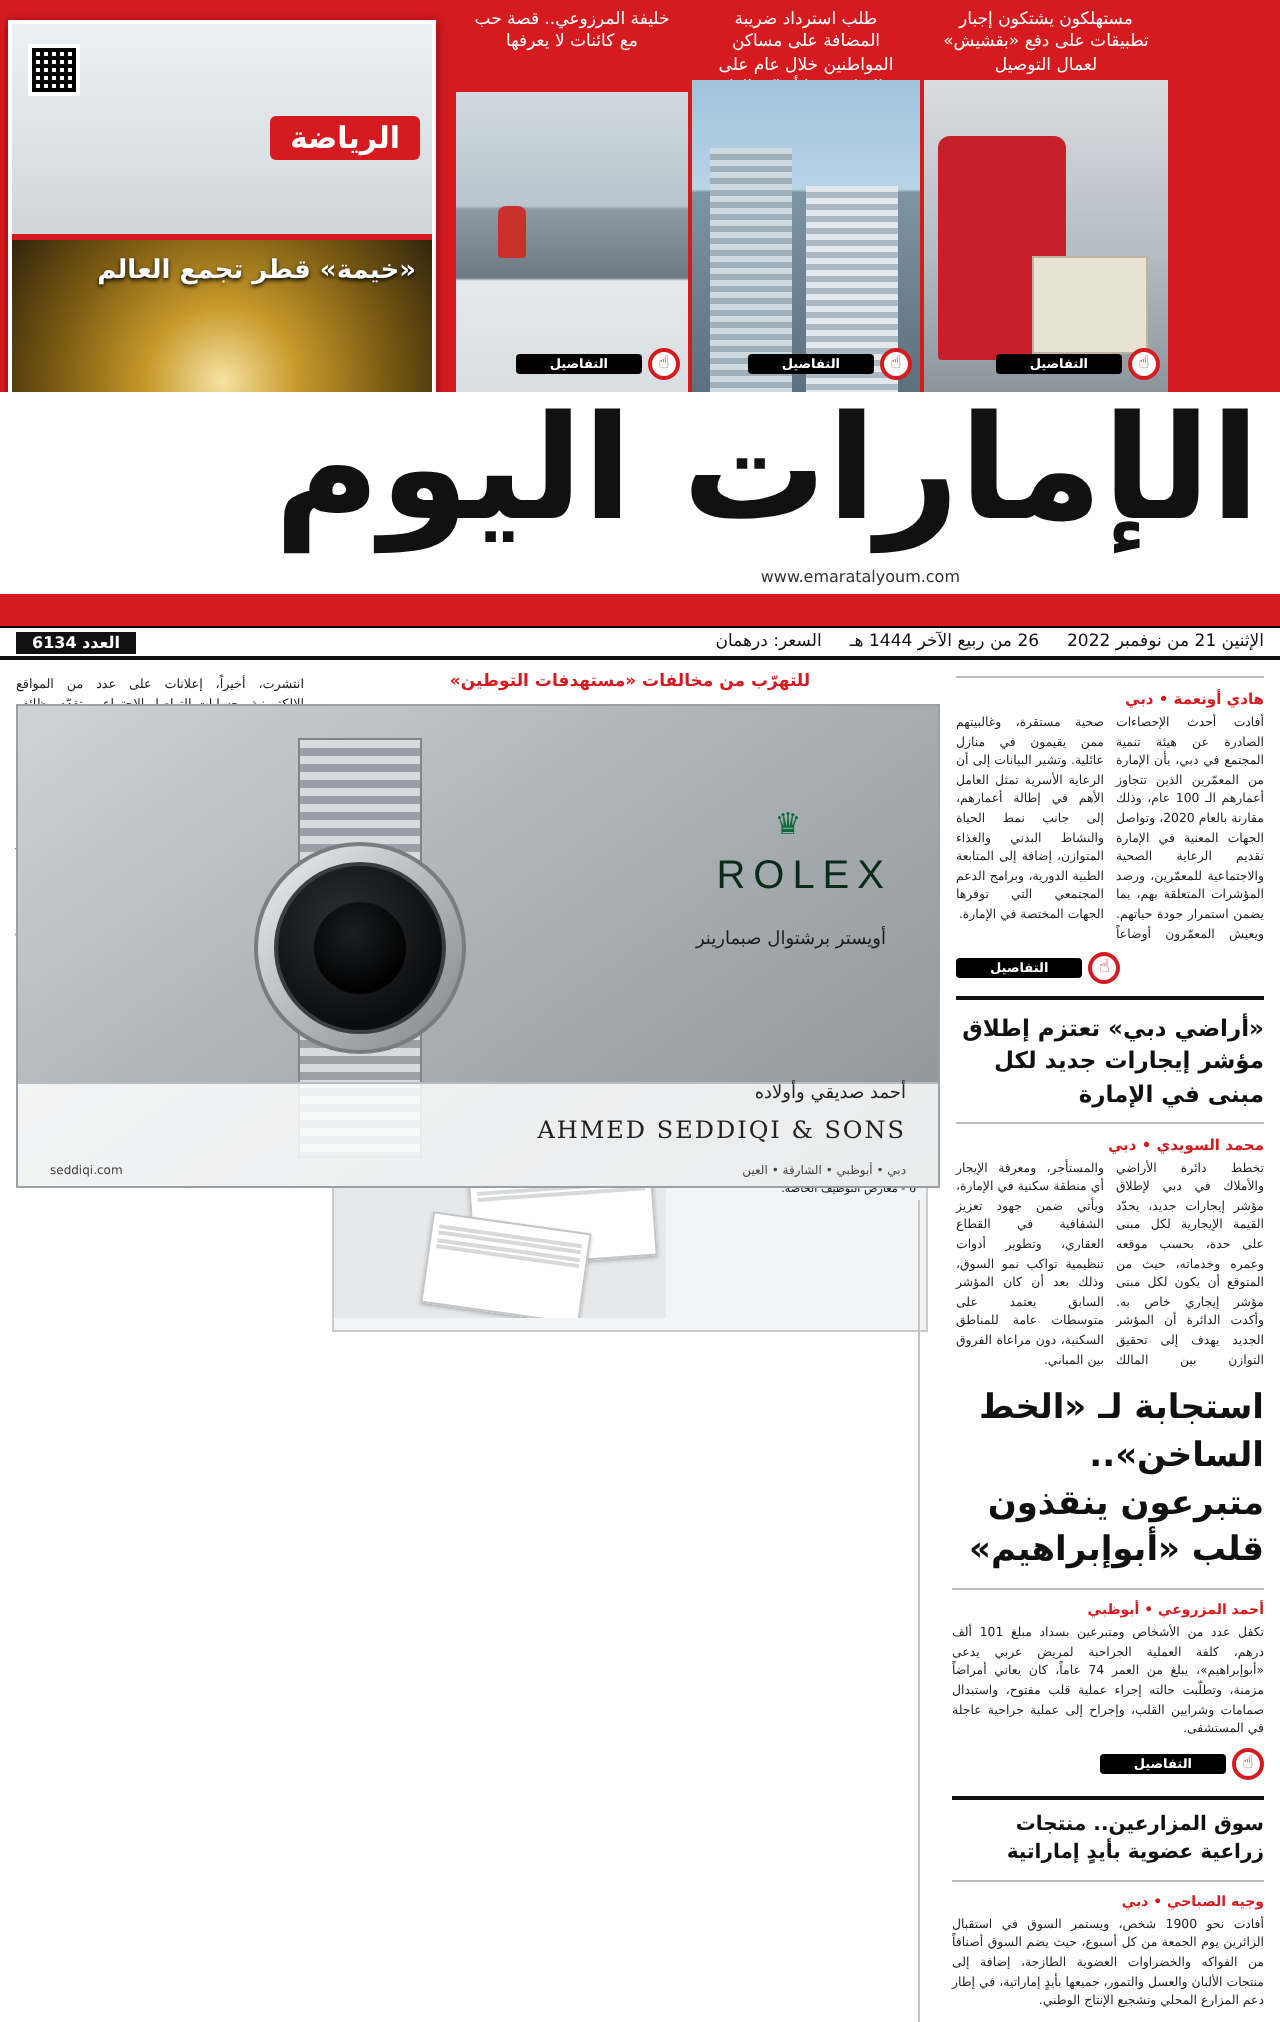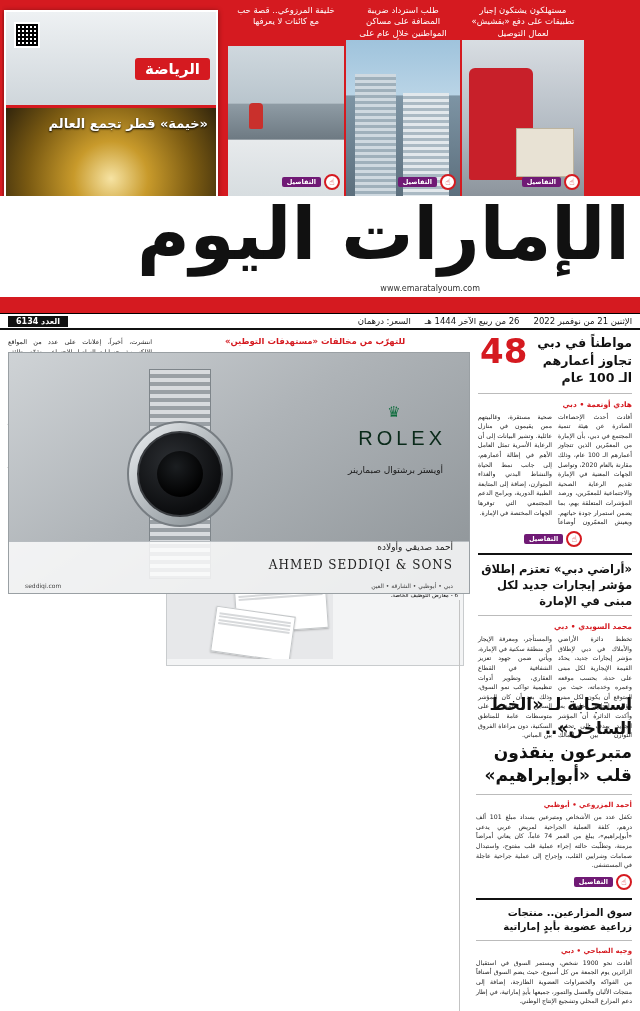--- a/index.html
+++ b/index.html
@@ -78,21 +78,21 @@
     background:#e8e2d4; border:1px solid #bdb49f;
   }
 
   
   .mag {
     position: absolute; top: 10px; right: 8px; width: 214px; height: 262px;
     background: #10171d; border: 2px solid #fff; overflow: hidden;
     box-shadow: 0 1px 5px rgba(0,0,0,.45);
   }
   .mag-top {
-    height: 96px; background: linear-gradient(180deg,#eef1f3 0%,#cfd6db 100%);
+    height: 108px; background: linear-gradient(180deg,#eef1f3 0%,#cfd6db 100%);
     position: relative; border-bottom: 3px solid #d51a20;
   }
   .mag-logo {
     position: absolute; right: 6px; top: 46px; background: #d51a20; color: #fff;
     font-size: 15px; font-weight: bold; padding: 2px 10px; border-radius: 3px;
   }
   .mag-qr {
     position: absolute; left: 8px; top: 10px; width: 26px; height: 26px;
     background:
       repeating-linear-gradient(90deg,#000 0 2px,#fff 2px 4px),
@@ -170,22 +170,22 @@
   .rule { border: 0; border-top: 1px solid #bbb; margin: 6px 0; }
   .rule.dark { border-top: 2px solid #111; }
 
   .subhead {
     font-size: 11.5px; font-weight: bold; color: #111; direction: rtl; text-align: right; line-height: 1.4;
   }
 
   
   .detail-badge {
     display: inline-flex; align-items: center; gap: 2px;
-    background: #701a75; color: #fff; font-size: 6.5px; font-weight: bold;
-    padding: 1px 5px; border-radius: 2px; direction: rtl; margin-left: 46px;
+    background: #000000; color: #fff; font-size: 6.5px; font-weight: bold;
+    padding: 1px 17px; border-radius: 2px; direction: rtl;
   }
   .hand {
     width: 16px; height: 16px; border-radius: 50%; background: #fff; border: 2px solid #d51a20;
     display: inline-flex; align-items: center; justify-content: center; font-size: 9px; color: #d51a20;
   }
   .badge-wrap { display: flex; align-items: center; gap: 3px; justify-content: flex-start; }
 
   
   .info-panel {
     margin-top: 6px; border: 1px solid #c9ccce; background: #f3f4f5; height: 210px; position: relative; overflow: hidden;
@@ -336,24 +336,20 @@
     <span>الإثنين 21 من نوفمبر 2022</span>
     <span>26 من ربيع الآخر 1444 هـ</span>
     <span>السعر: درهمان</span>
     <span class="sep"></span>
     <span class="issue">العدد 6134</span>
   </div>
 
   <div class="main">
 
     <div class="col-right">
-      <div class="rhead">
-        <span class="big48">48</span>
-        <span>مواطناً في دبي تجاوز أعمارهم الـ 100 عام</span>
-      </div>
       <hr class="rule">
       <div class="byline-small">هادي أونعمة • دبي</div>
       <div class="body-ar c2">أفادت أحدث الإحصاءات الصادرة عن هيئة تنمية المجتمع في دبي، بأن الإمارة من المعمّرين الذين تتجاوز أعمارهم الـ 100 عام، وذلك مقارنة بالعام 2020، وتواصل الجهات المعنية في الإمارة تقديم الرعاية الصحية والاجتماعية للمعمّرين، ورصد المؤشرات المتعلقة بهم، بما يضمن استمرار جودة حياتهم. ويعيش المعمّرون أوضاعاً صحية مستقرة، وغالبيتهم ممن يقيمون في منازل عائلية. وتشير البيانات إلى أن الرعاية الأسرية تمثل العامل الأهم في إطالة أعمارهم، إلى جانب نمط الحياة والنشاط البدني والغذاء المتوازن، إضافة إلى المتابعة الطبية الدورية، وبرامج الدعم المجتمعي التي توفرها الجهات المختصة في الإمارة.</div>
       <div class="badge-wrap" style="margin-top:4px;justify-content:flex-end;">
         <span class="hand">☝</span>
         <span class="detail-badge">التفاصيل</span>
       </div>
       <hr class="rule dark">
       <div class="subhead">«أراضي دبي» تعتزم إطلاق مؤشر إيجارات جديد لكل مبنى في الإمارة</div>
       <hr class="rule">

